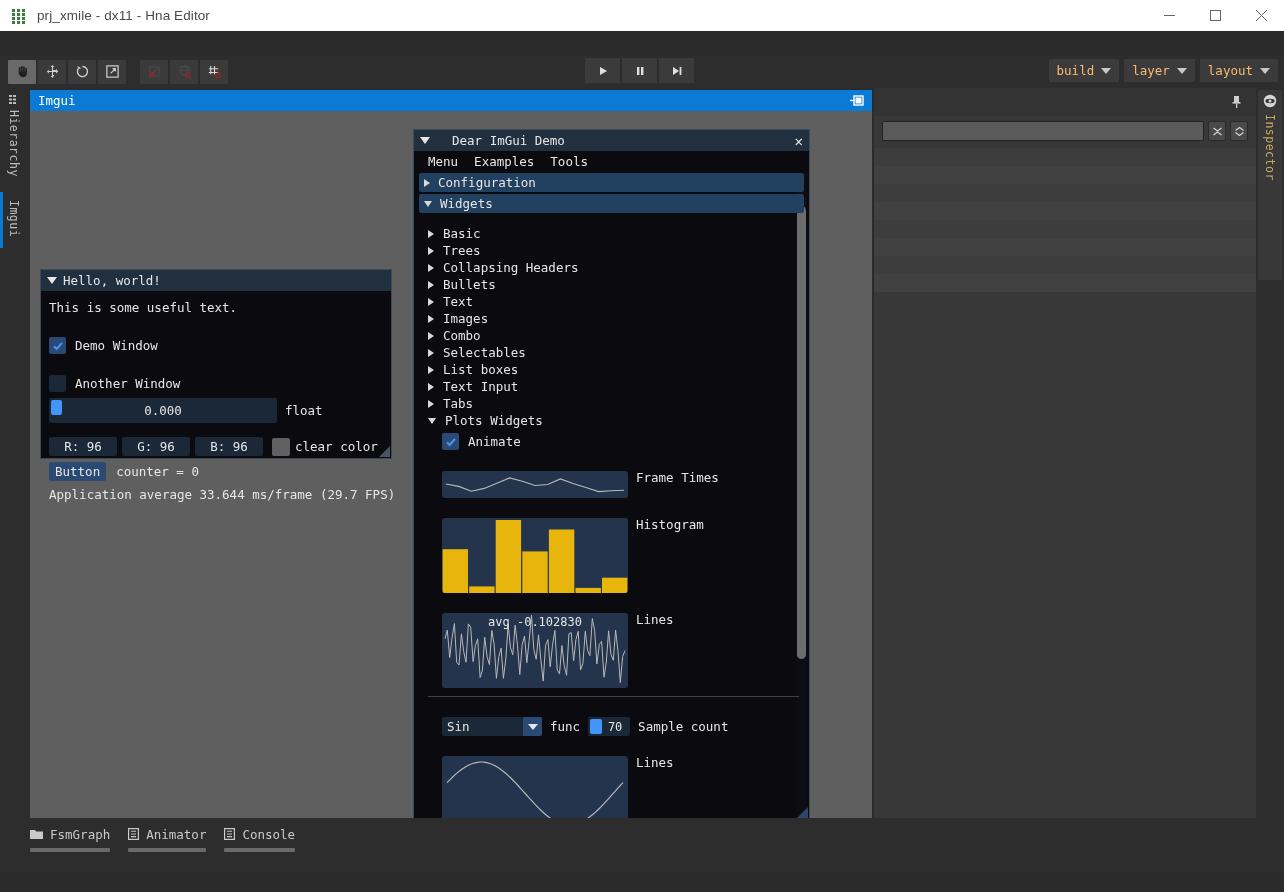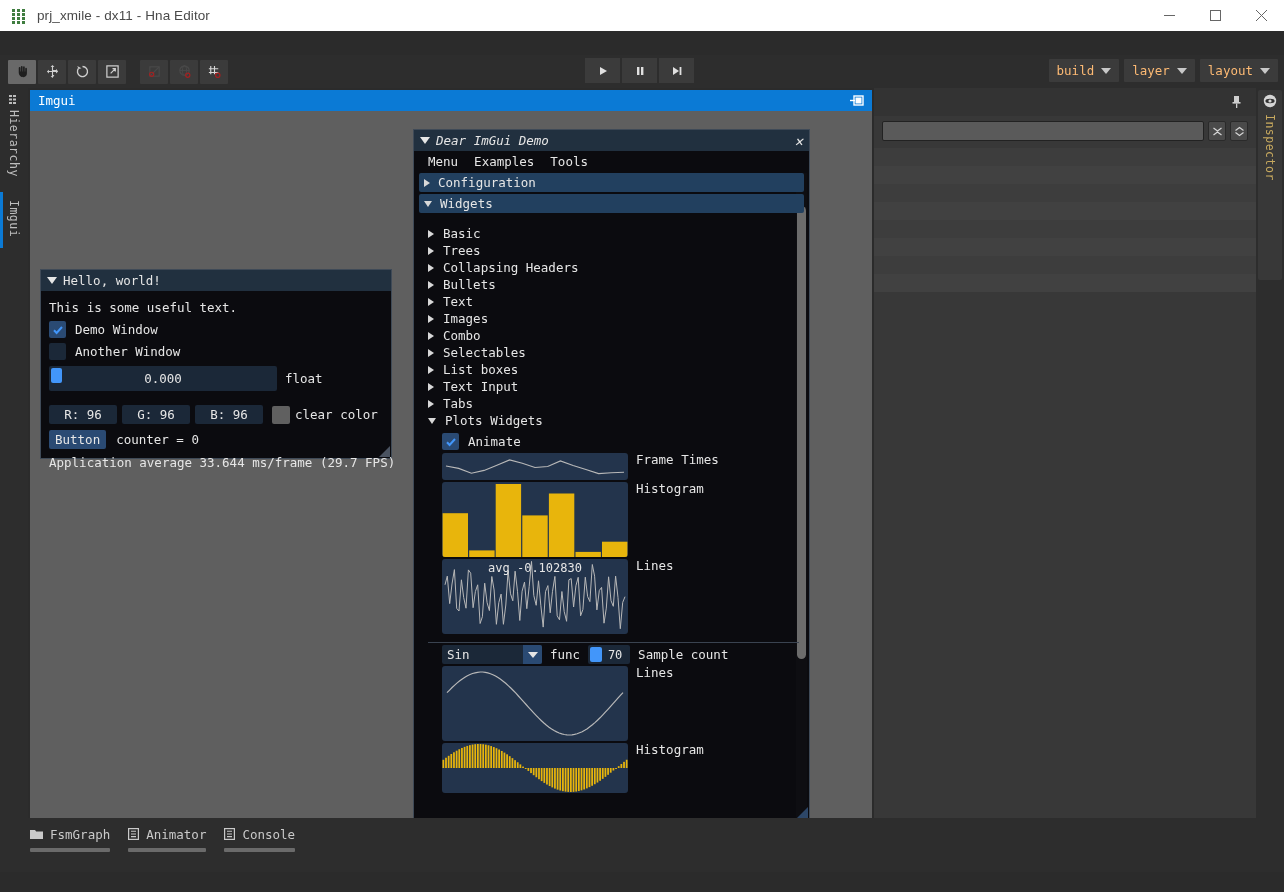--- a/index.html
+++ b/index.html
@@ -120,50 +120,50 @@
 
   
   .ig-win { position: absolute; background: #0b0b0f; border: 1px solid #3f4a57; }
   .ig-title {
     height: 21px; background: #21303f; display: flex; align-items: center;
     color: #e6e6e6; font-size: 12.5px; padding-left: 6px; gap: 6px;
   }
   .ig-arrow-d { width:0;height:0;border-left:5px solid transparent;border-right:5px solid transparent;border-top:7px solid #e6e6e6; }
   .ig-body { padding: 7px 8px; }
   .ig-text { color: #e6e6e6; font-size: 12.5px; line-height: 19px; white-space: pre; }
-  .ig-chk-row { display: flex; align-items: center; gap: 9px; margin-top: 3px; }
+  .ig-chk-row { display: flex; align-items: center; gap: 9px; margin-top: 19px; }
   .ig-chk { width: 17px; height: 17px; background: #1b2838; border-radius: 2px; display:flex;align-items:center;justify-content:center;}
   .ig-chk.on { background: #2a4a73; }
   .ig-slider { margin-top: 5px; display: flex; align-items: center; gap: 8px; }
   .ig-slider-track { width: 228px; height: 25px; background: #1b2838; border-radius: 2px; position: relative; display:flex;align-items:center;justify-content:center; }
   .ig-slider-grab { position: absolute; left: 2px; top: 2px; width: 11px; height: 15px; background: #4296fa; border-radius: 2px; }
   .ig-slider-val { color:#e6e6e6; font-size:12.5px; }
   .ig-rgbrow { margin-top: 14px; display:flex; align-items:center; gap: 5px; }
   .ig-rgbbtn { width: 68px; height: 19px; background: #1b2838; border-radius: 2px; color:#e6e6e6; font-size:12.5px; display:flex;align-items:center;justify-content:center;}
   .ig-swatch { width: 18px; height: 18px; background: #606060; border-radius: 2px; margin-left: 4px;}
   .ig-btnrow { margin-top: 6px; display:flex; align-items:center; gap: 10px; }
   .ig-button { background: #2a4a73; color:#e6e6e6; font-size:12.5px; padding: 2px 6px; border-radius: 2px; }
 
   
   .demo-win { position: absolute; left: 413px; top: 129px; width: 397px; height: 693px; background: #0b0b0f; border: 1px solid #3f4a57; }
-  .demo-title { height: 21px; background: #21303f; display:flex; align-items:center; padding: 0 6px; gap: 6px; font-style: italic; }
+  .demo-title { height: 21px; background: #21303f; display:flex; align-items:center; padding: 0 6px; gap: 22px; }
   .demo-title .t { color:#e6e6e6; font-size:12.5px; }
   .demo-close { margin-left:auto; color:#e6e6e6; font-size: 14px; line-height: 14px;}
   .demo-menu { height: 20px; display:flex; align-items:center; gap: 0; padding-left: 6px; background:#0b0b0f;}
   .demo-menu .mi { color:#e6e6e6; font-size:12.5px; padding: 0 8px; }
   .demo-content { position:absolute; left:0; top:41px; width: 395px; height: 650px; overflow: hidden; }
   .hdr {
     margin: 2px 5px; height: 19px; background: #22405f; border-radius: 2px;
     display: flex; align-items: center; gap: 8px; padding-left: 5px;
     color: #e6e6e6; font-size: 12.5px;
   }
   .tree-item { display:flex; align-items:center; gap: 9px; padding-left: 14px; height: 17px; color:#e6e6e6; font-size:12.5px; }
   .ar-r { width:0;height:0;border-top:4px solid transparent;border-bottom:4px solid transparent;border-left:6px solid #d8d8d8; }
   .ar-d { width:0;height:0;border-left:4px solid transparent;border-right:4px solid transparent;border-top:6px solid #d8d8d8; }
-  .plot-row { display:flex; align-items:flex-start; gap: 8px; padding-left: 28px; margin-top: 2px; }
+  .plot-row { display:flex; align-items:flex-start; gap: 8px; padding-left: 28px; margin-top: 20px; }
   .plot-box { background: #23344c; border-radius: 3px; position: relative; overflow: hidden; }
   .plot-label { color:#e6e6e6; font-size:12.5px; line-height: 14px; }
   .demo-sep { height:1px; background:#3a4350; margin: 8px 10px 0 14px; }
   .combo-box { width: 100px; height: 19px; background: #1b2838; border-radius:2px; display:flex; align-items:center; color:#e6e6e6; font-size:12.5px; padding-left:5px;}
   .combo-box .cbtn { margin-left:auto; width:19px; height:19px; background:#2a4a73; display:flex;align-items:center;justify-content:center;border-radius:0 2px 2px 0;}
   .slider-small { width: 42px; height: 19px; background:#1b2838; border-radius:2px; position:relative; display:flex; align-items:center; justify-content:center; color:#e6e6e6; font-size:12px;}
   .slider-small .grab { position:absolute; left:2px; top:2px; width:12px; height:15px; background:#4296fa; border-radius:2px;}
   .demo-scroll { position:absolute; right: 3px; top: 76px; width: 9px; height: 453px; background:#6c6c6c; border-radius:5px; }
   .demo-scroll-track { position:absolute; right: 2px; top: 43px; width: 11px; height: 648px; background:#0e0e12; }
   .grip { position:absolute; right:1px; bottom:1px; width:0;height:0;border-left:13px solid transparent;border-bottom:13px solid #2d4768; }

